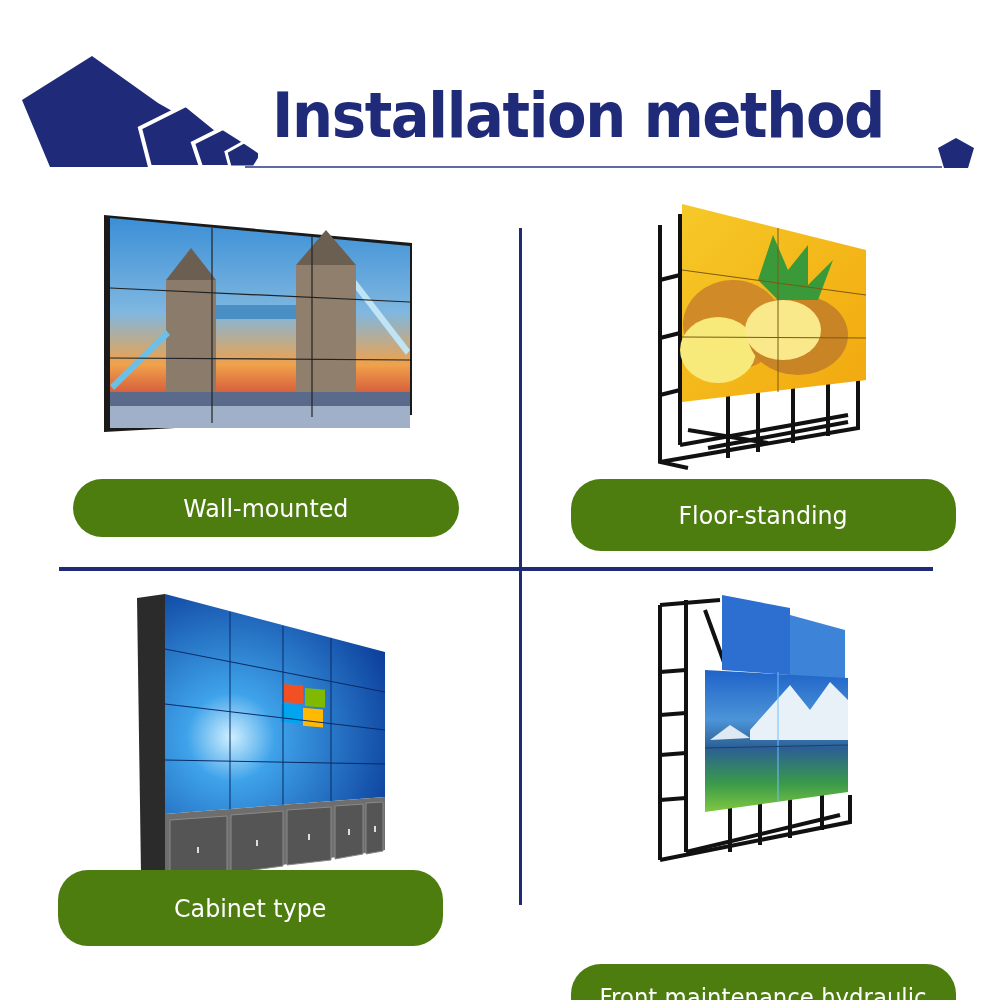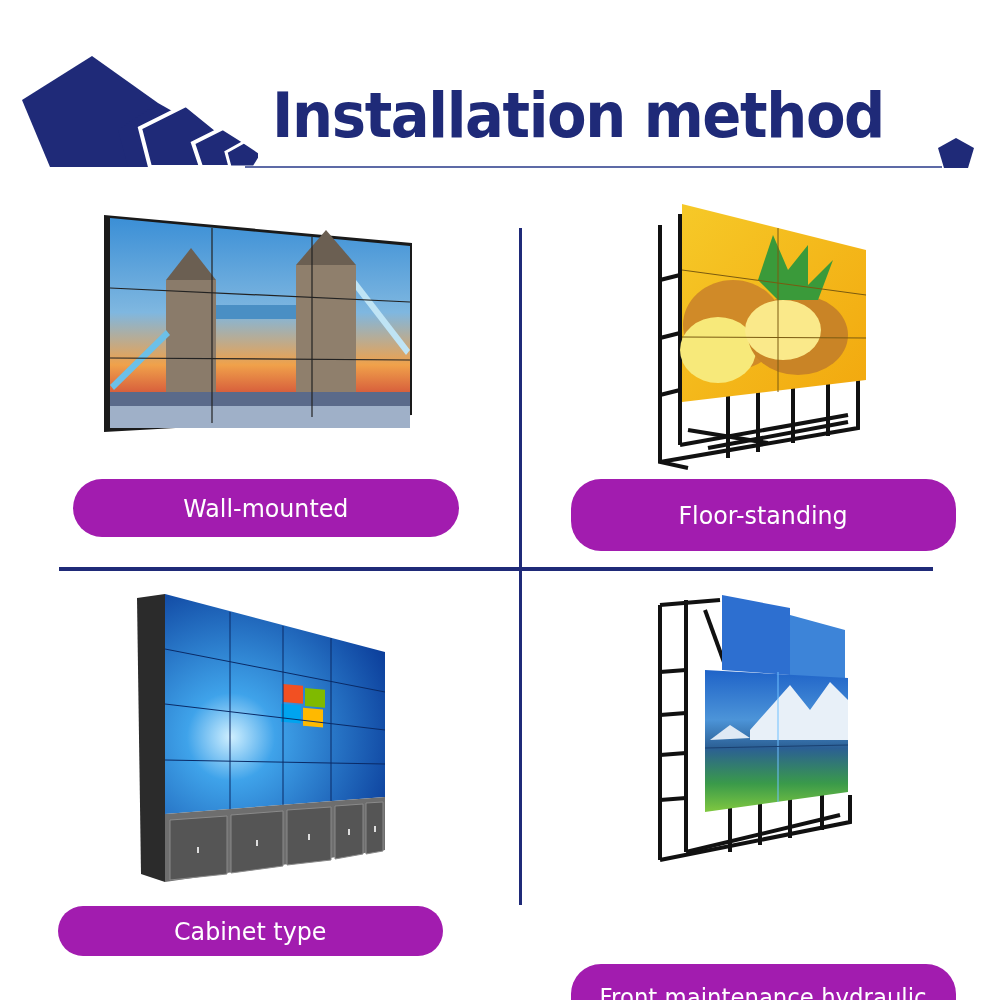--- a/index.html
+++ b/index.html
@@ -13,29 +13,29 @@
       left: 272px; top: 76px;
       font-family: "DejaVu Sans", sans-serif;
       font-weight: bold; font-size: 62px; letter-spacing: -1.5px;
       color: #1f2a78; line-height: 80px; white-space: nowrap;
       transform: scaleX(0.93); transform-origin: left center;
     }
     .underline { left: 245px; top: 166px; width: 697px; height: 2px; background: #5d6aa6; }
     .vline { left: 519px; top: 228px; width: 3px; height: 677px; background: #1f2a78; }
     .hline { left: 59px; top: 567px; width: 874px; height: 4px; background: #1f2a78; }
     .pill {
-      background: #a21caf; color: #ffffff; border-radius: 30px;
+      background: #4d7c0f; color: #ffffff; border-radius: 30px;
       display: flex; align-items: center; justify-content: center;
       font-family: "DejaVu Sans", sans-serif; font-size: 25px; white-space: nowrap;
       cursor: pointer;
     }
     .pill span { transform: scaleX(0.95); display: inline-block; }
     .pill-1 { left: 73px; top: 479px; width: 386px; height: 58px; }
     .pill-2 { left: 571px; top: 479px; width: 385px; height: 72px; }
-    .pill-3 { left: 58px; top: 906px; width: 385px; height: 50px; justify-content: center; }
+    .pill-3 { left: 58px; top: 870px; width: 385px; height: 76px; justify-content: center; }
     .pill-4 { left: 571px; top: 964px; width: 385px; height: 68px; }
     .pill-4 { font-size: 24px; }
     svg { display: block; }
   </style>
 </head>
 <body>
 
 <div class="abs" style="left:18px; top:50px;">
   <svg width="240" height="125" viewBox="0 0 240 125">
     <polygon points="74,6 4,50 32,117 140,117 140,53" fill="#1f2a78"></polygon>

